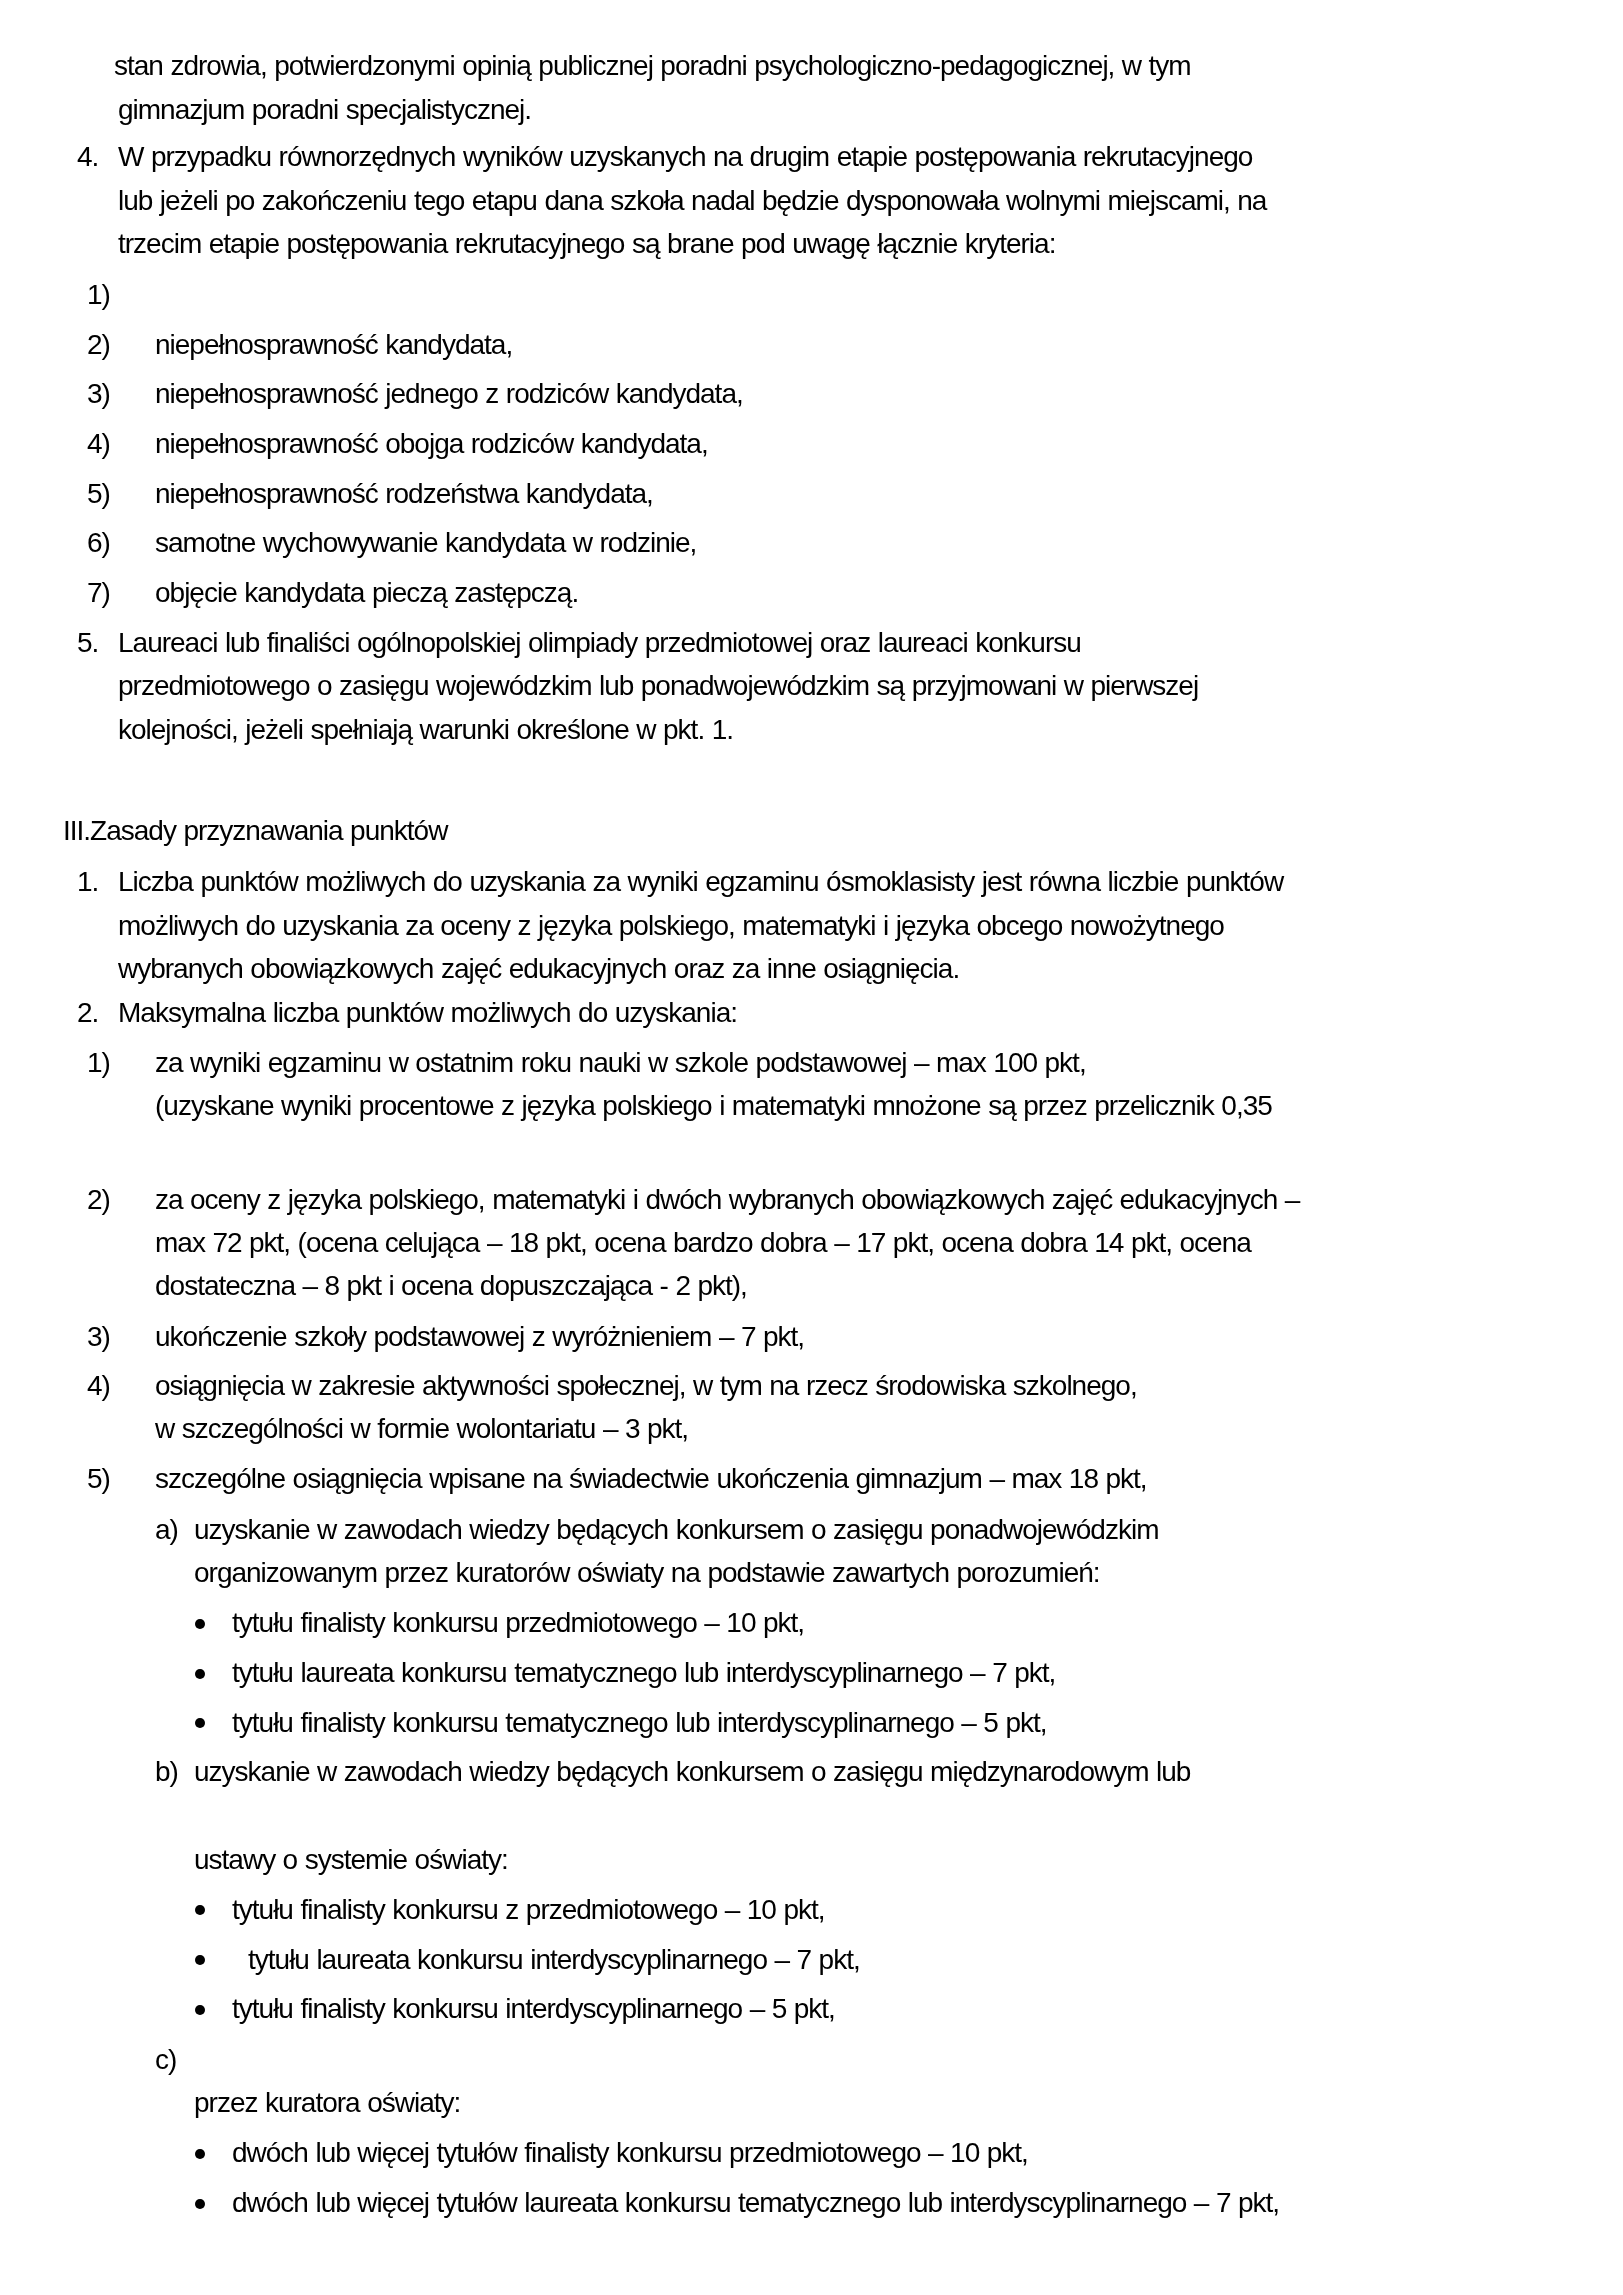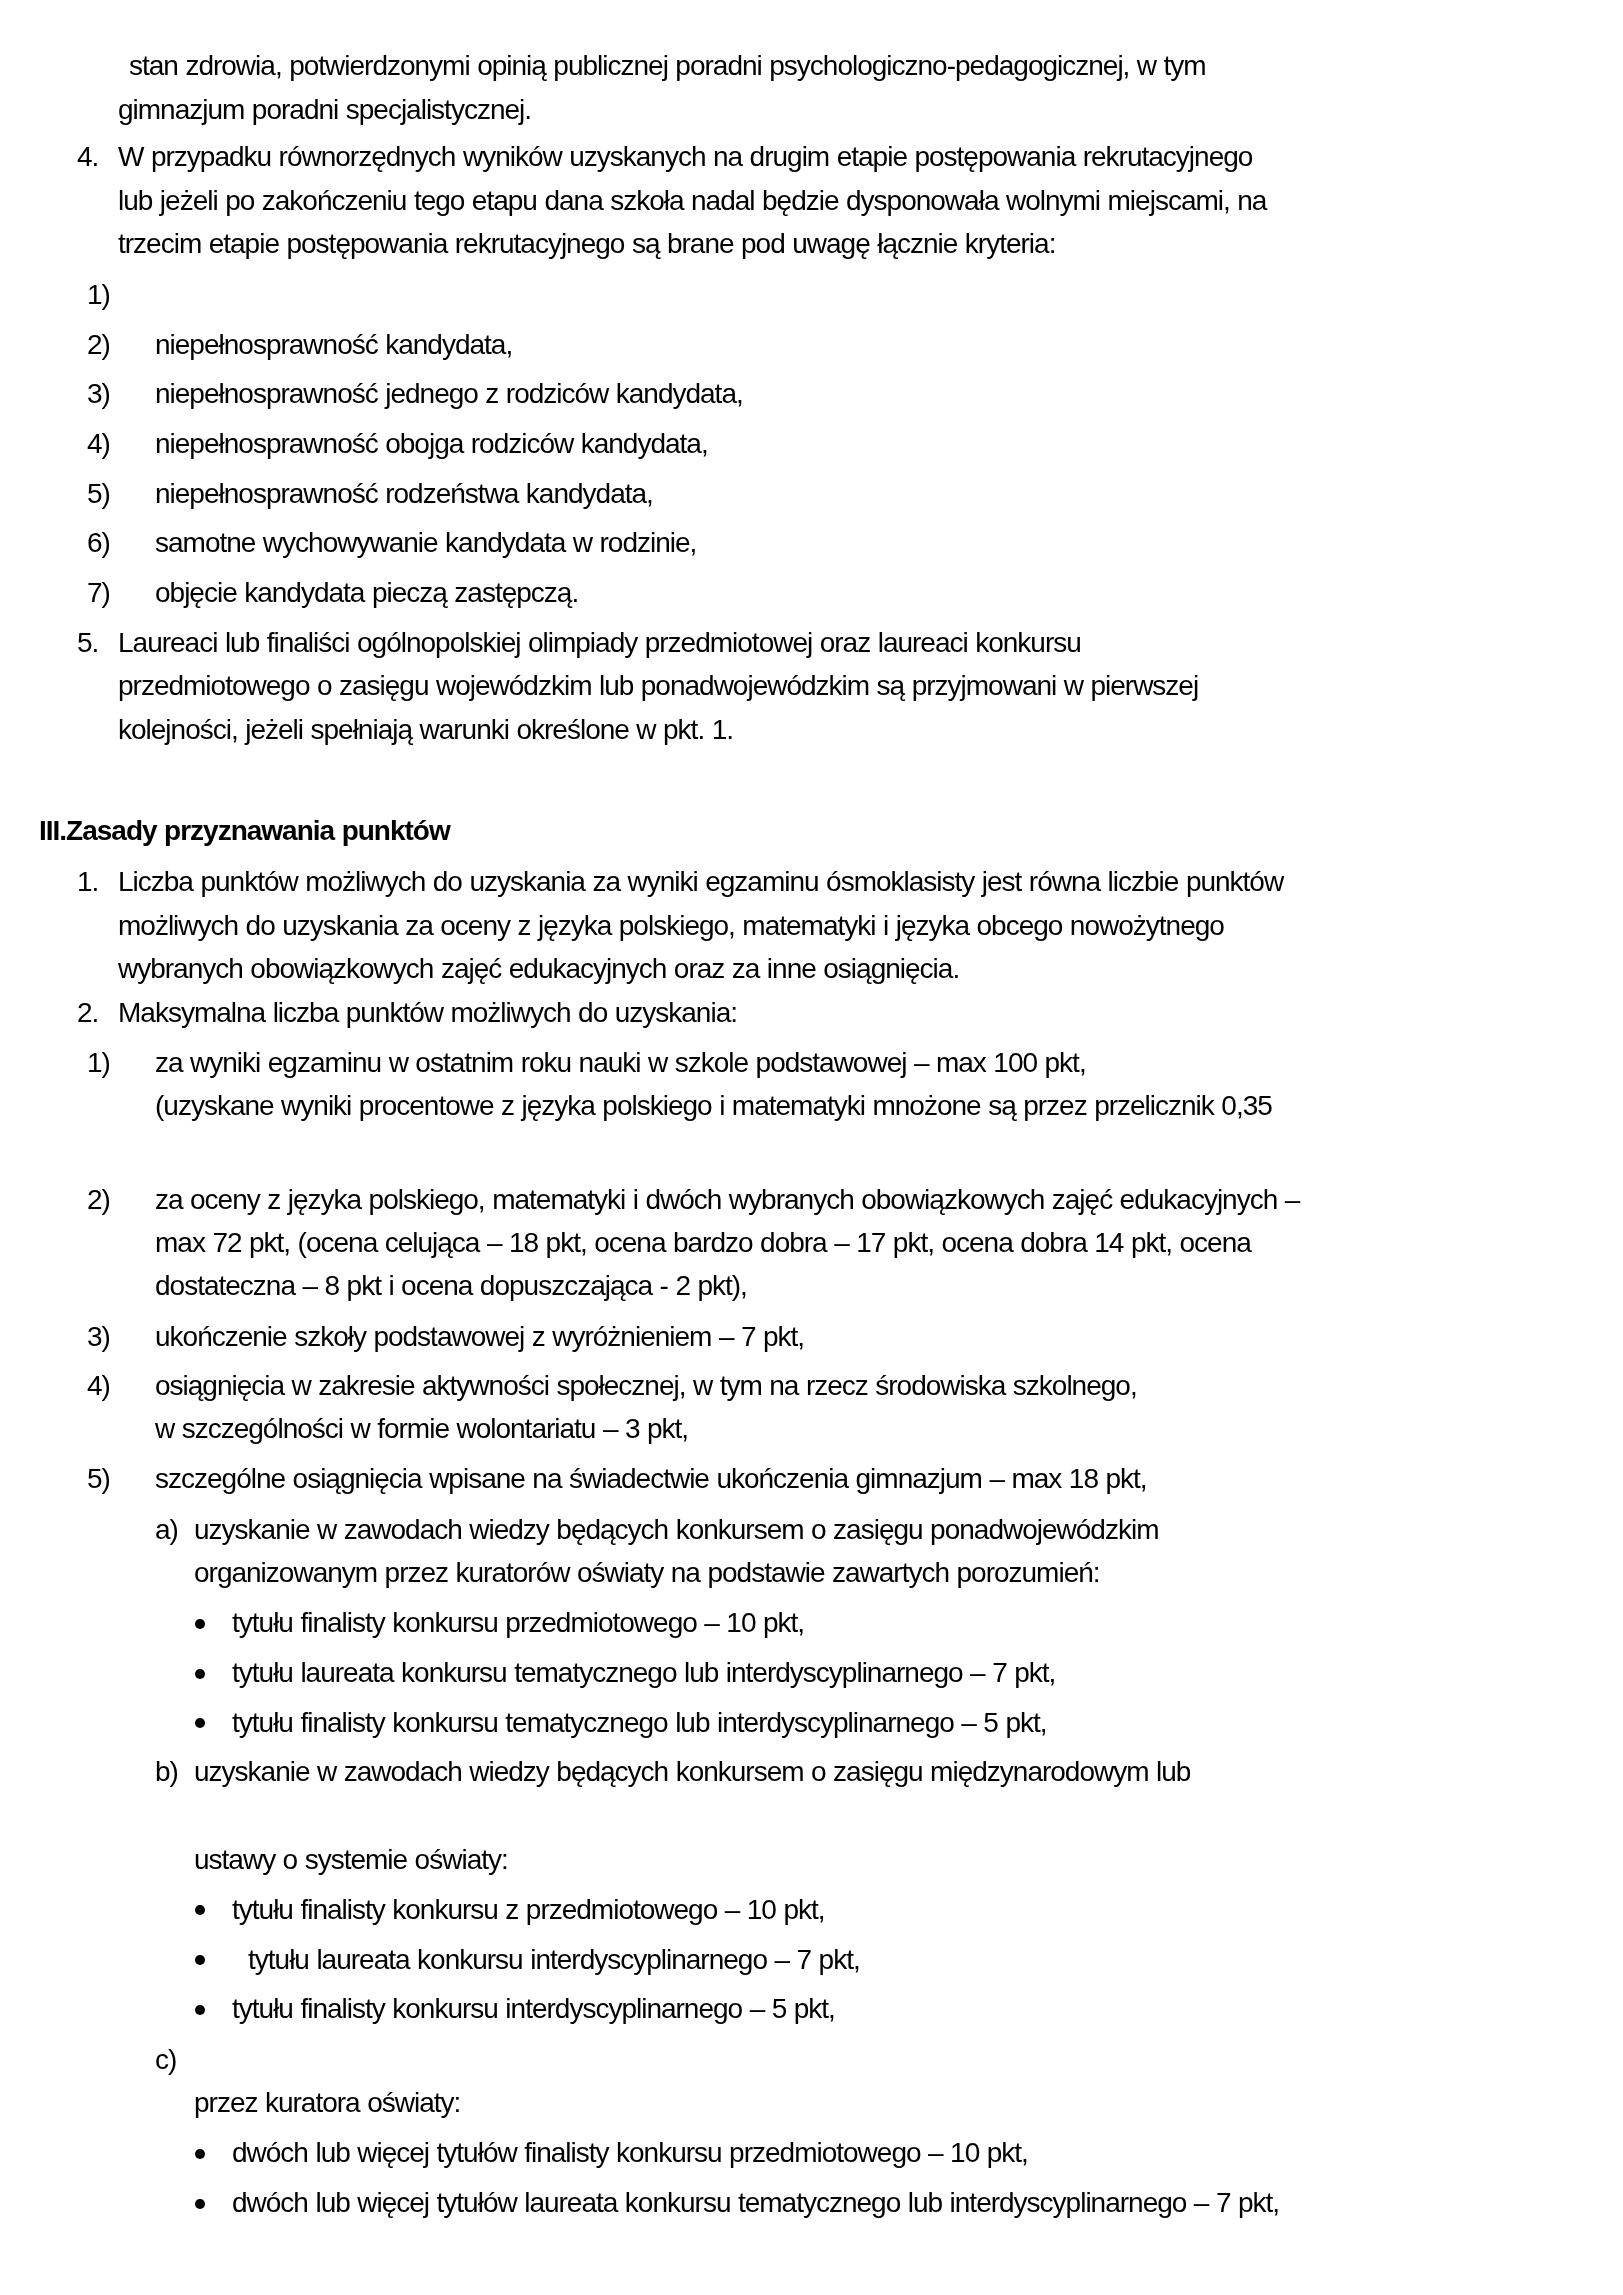--- a/index.html
+++ b/index.html
@@ -8,34 +8,34 @@
     .ln {
       position: absolute;
       font-family: "Liberation Sans", sans-serif;
       font-size: 28px;
       line-height: 39px;
       color: #000000;
       white-space: nowrap;
       letter-spacing: -1px;
       word-spacing: 0.7px;
     }
-    .h { font-weight: bold; }
+    .h { font-weight: normal; margin-left: 24px; }
     .bullet {
       position: absolute;
       width: 9.8px; height: 9.8px;
       border-radius: 50%;
       background: #000;
     }
   </style>
 </head>
 <body>
 
 <div class="page">
 
-  <div class="ln" style="left:129px;top:46px">stan zdrowia, potwierdzonymi opinią publicznej poradni psychologiczno-pedagogicznej, w tym</div>
+  <div class="ln" style="left:114px;top:46px">stan zdrowia, potwierdzonymi opinią publicznej poradni psychologiczno-pedagogicznej, w tym</div>
   <div class="ln" style="left:118px;top:90px">gimnazjum poradni specjalistycznej.</div>
 
   <div class="ln" style="left:77px;top:137px">4.</div>
   <div class="ln" style="left:118px;top:137px">W przypadku równorzędnych wyników uzyskanych na drugim etapie postępowania rekrutacyjnego</div>
   <div class="ln" style="left:118px;top:181px">lub jeżeli po zakończeniu tego etapu dana szkoła nadal będzie dysponowała wolnymi miejscami, na</div>
   <div class="ln" style="left:118px;top:224px">trzecim etapie postępowania rekrutacyjnego są brane pod uwagę łącznie kryteria:</div>
 
   <div class="ln" style="left:87px;top:275px">1)</div>
   <div class="ln" style="left:87px;top:325px">2)</div>
   <div class="ln" style="left:155px;top:325px">niepełnosprawność kandydata,</div>

